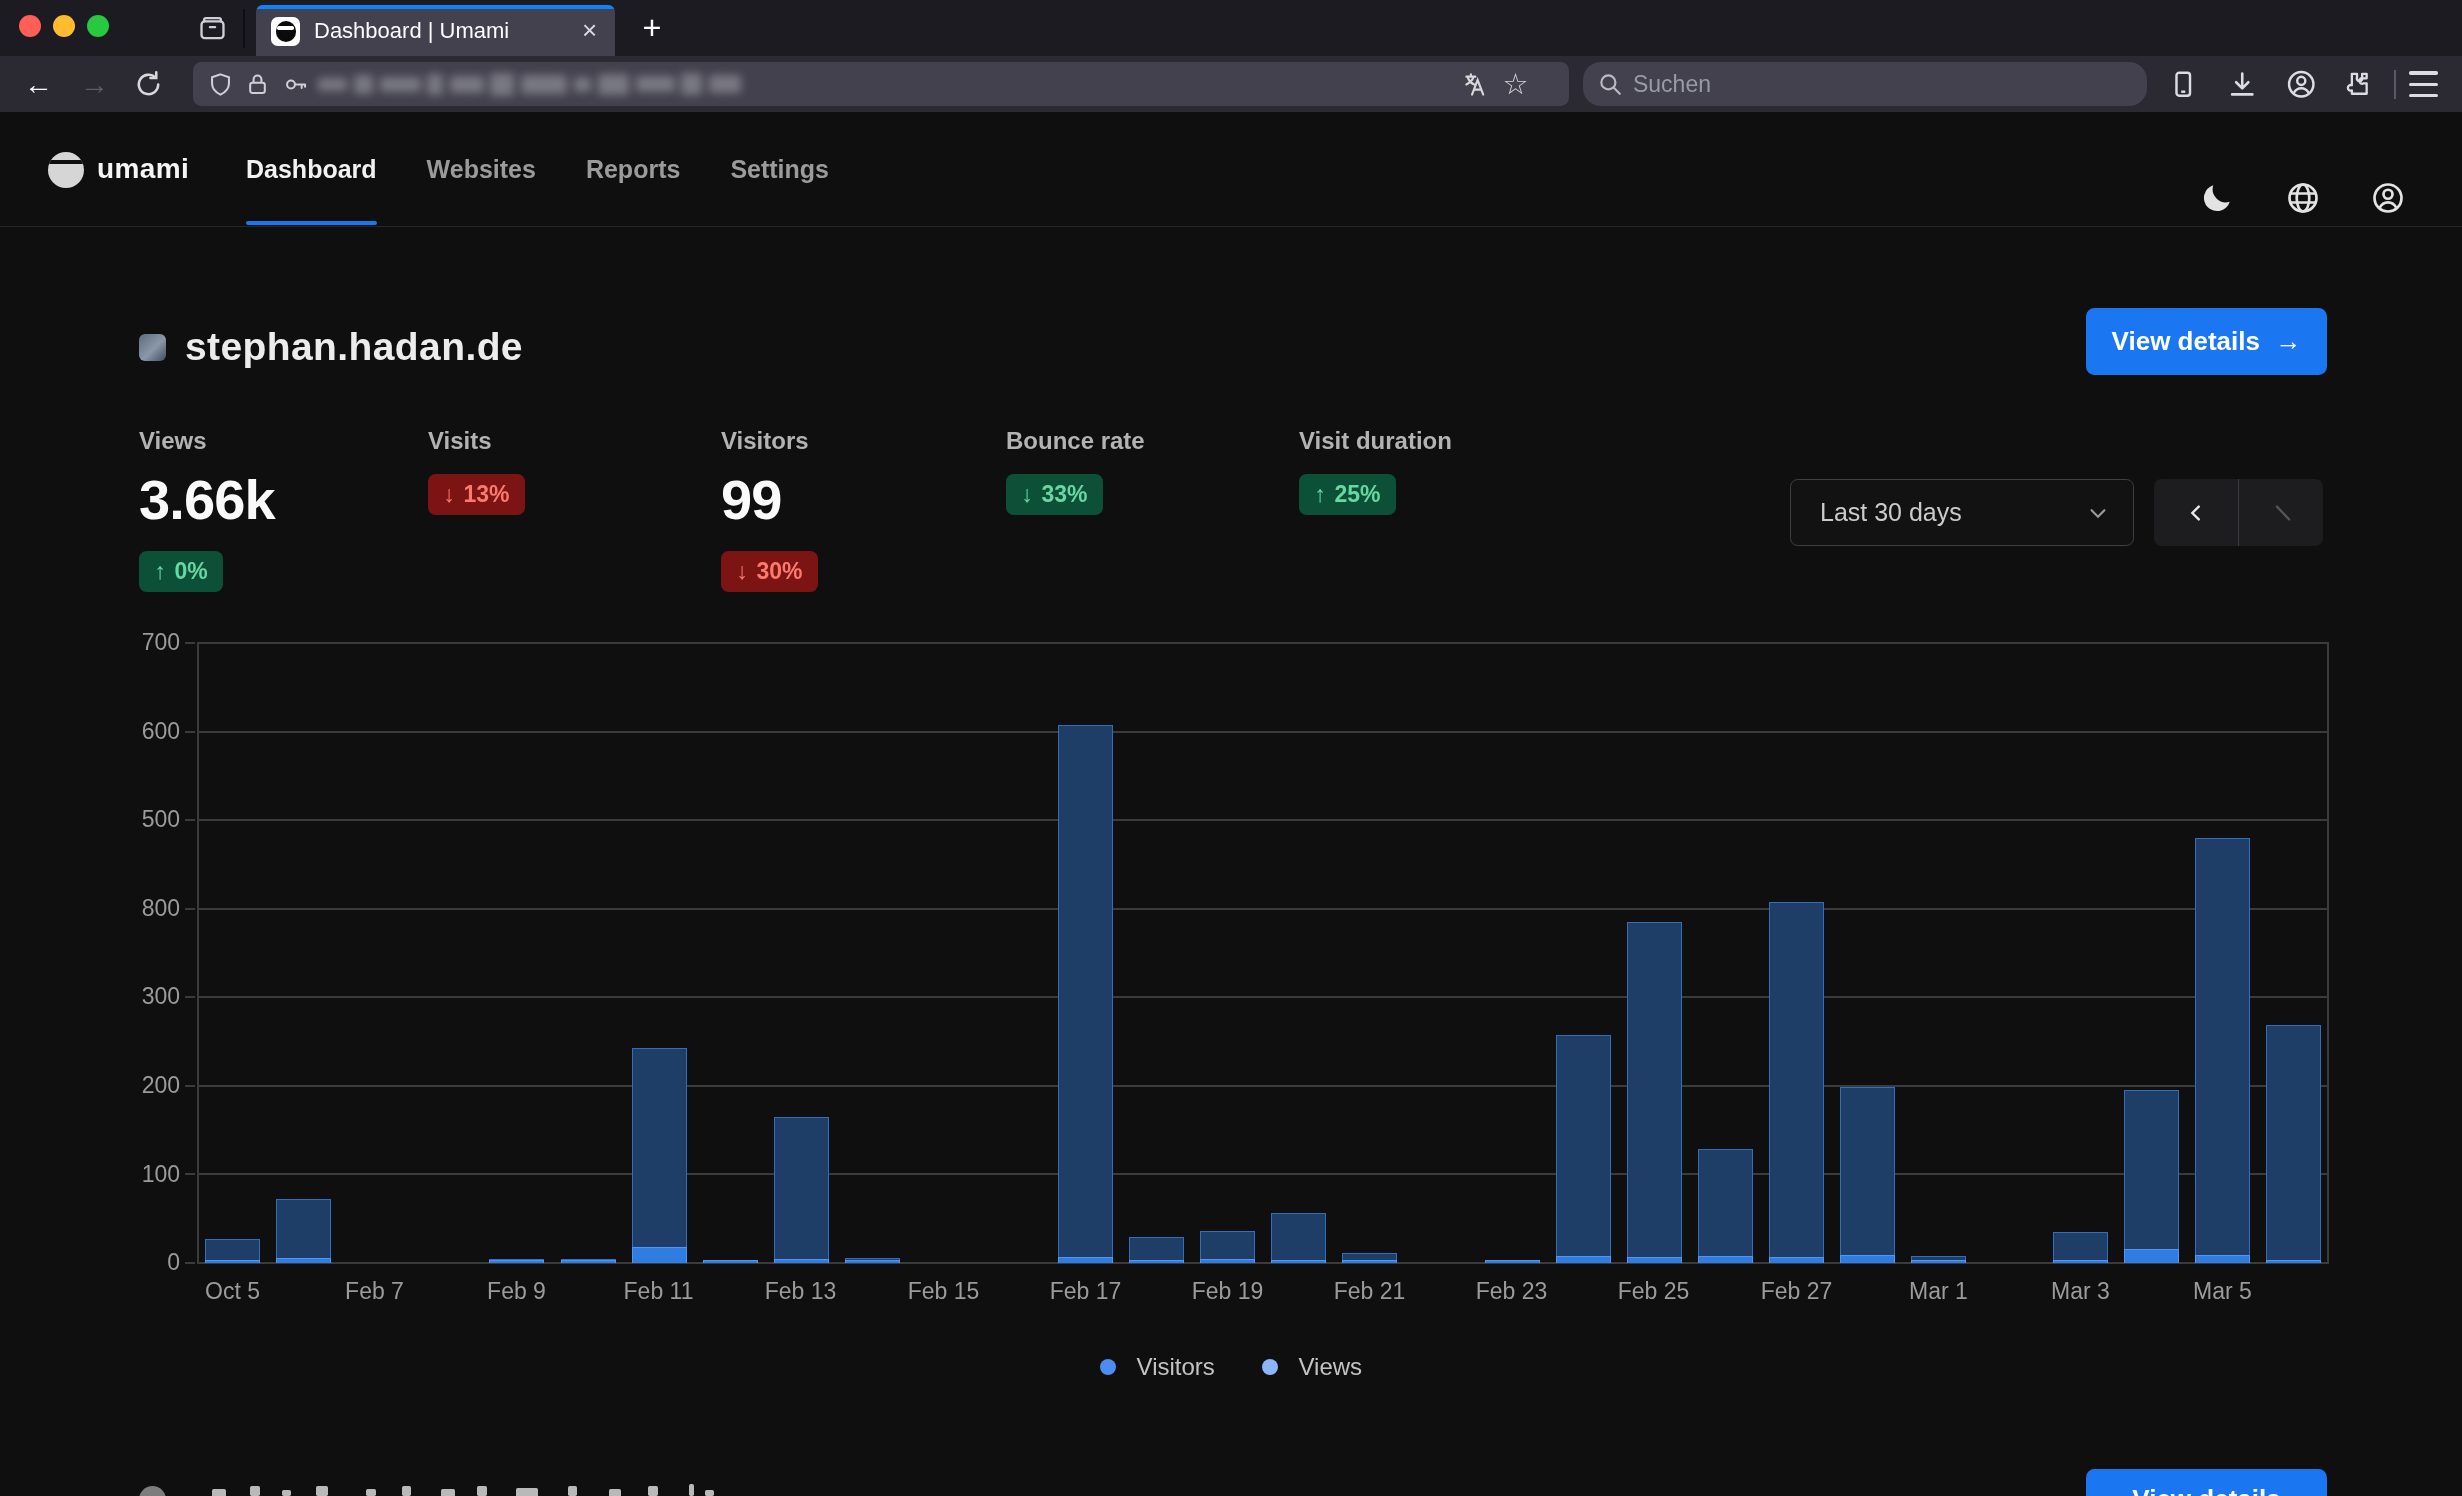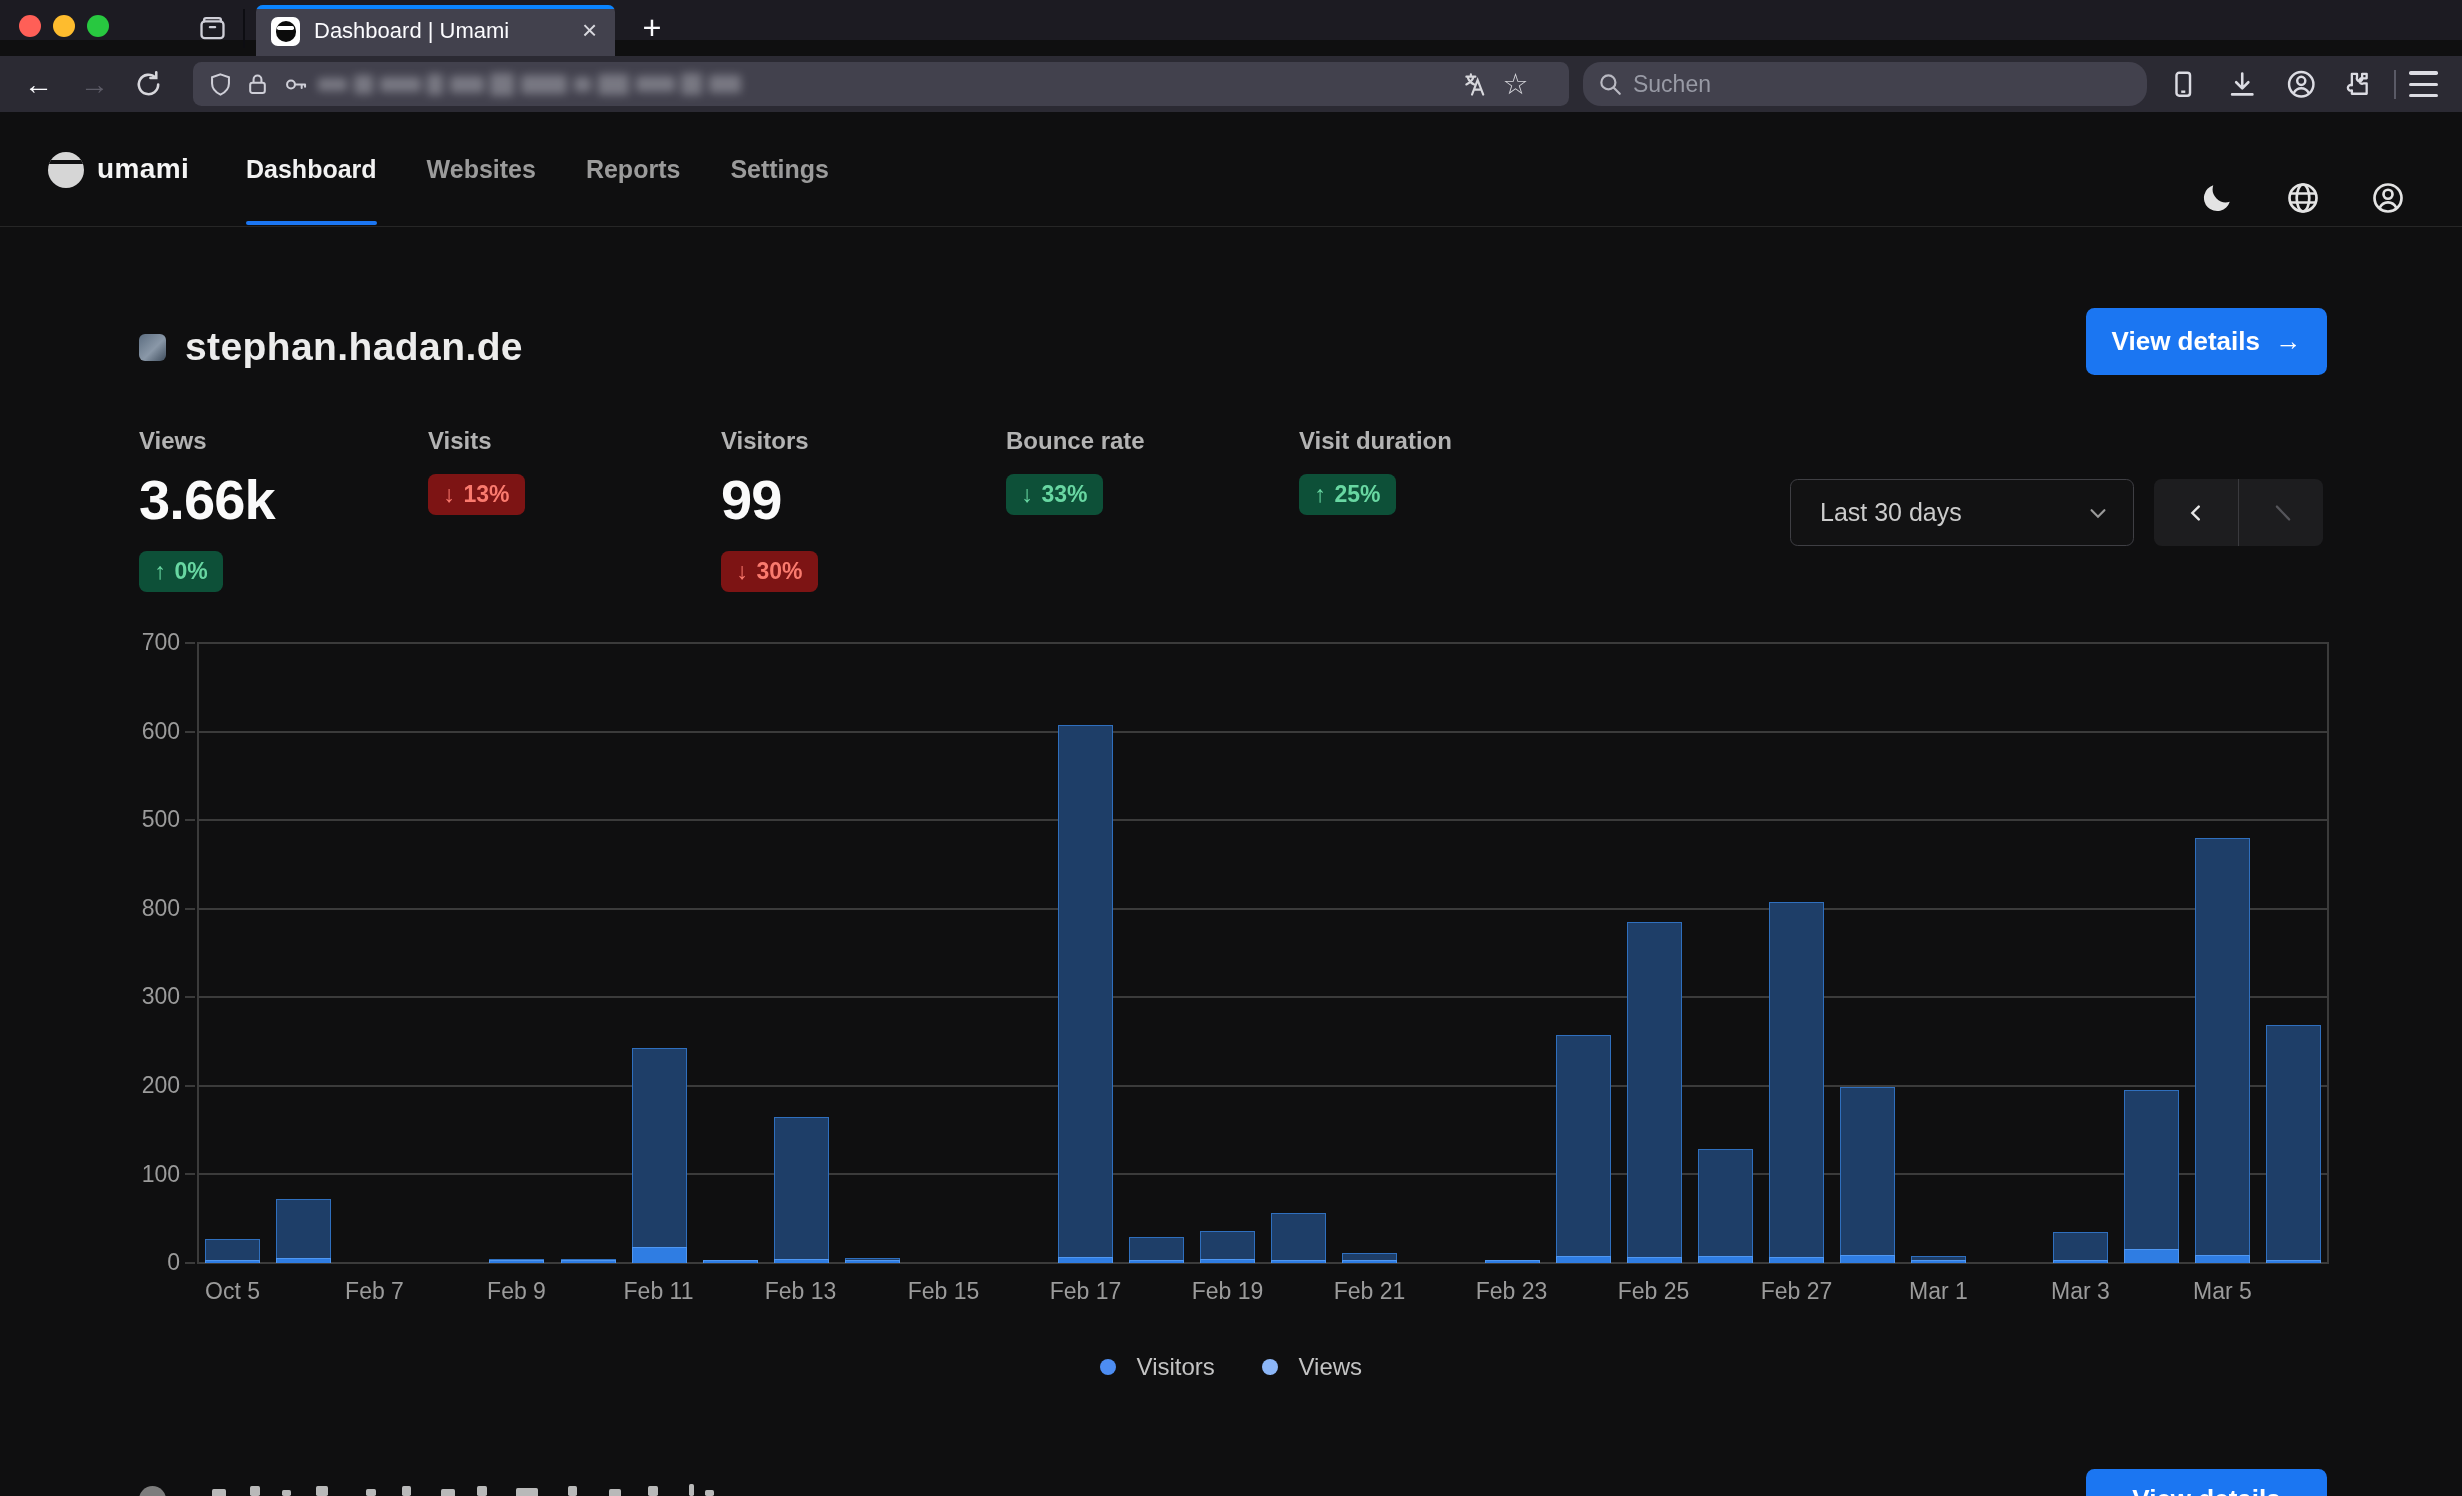--- a/index.html
+++ b/index.html
@@ -6,21 +6,21 @@
   html,body { width:2462px; height:1496px; }
   body {
     position:relative; overflow:hidden;
     background:#0f0f10;
     font-family:"Liberation Sans","DejaVu Sans",sans-serif;
     -webkit-font-smoothing:antialiased;
   }
   svg { display:block; }
 
   
-  .titlebar { position:absolute; left:0; top:0; width:2462px; height:40px; background:#1c1b22; }
+  .titlebar { position:absolute; left:0; top:0; width:2462px; height:56px; background:#1c1b22; }
   .traffic { position:absolute; top:14.5px; width:22px; height:22px; border-radius:50%; }
   .t-red   { left:19px;  background:#ff5f57; }
   .t-yel   { left:53px;  background:#febc2e; }
   .t-grn   { left:87px; background:#28c840; }
 
   .tabs-overview { position:absolute; left:197px; top:13px; width:31px; height:31px; color:#cfcfd8; }
   .tabstrip-divider { position:absolute; left:243px; top:8.5px; width:1.7px; height:39px; background:#0d0d12; }
 
   .tab { position:absolute; left:256px; top:5.1px; width:359px; height:51px; background:#42414d;
          border-radius:6.8px 6.8px 0 0; overflow:hidden; }

